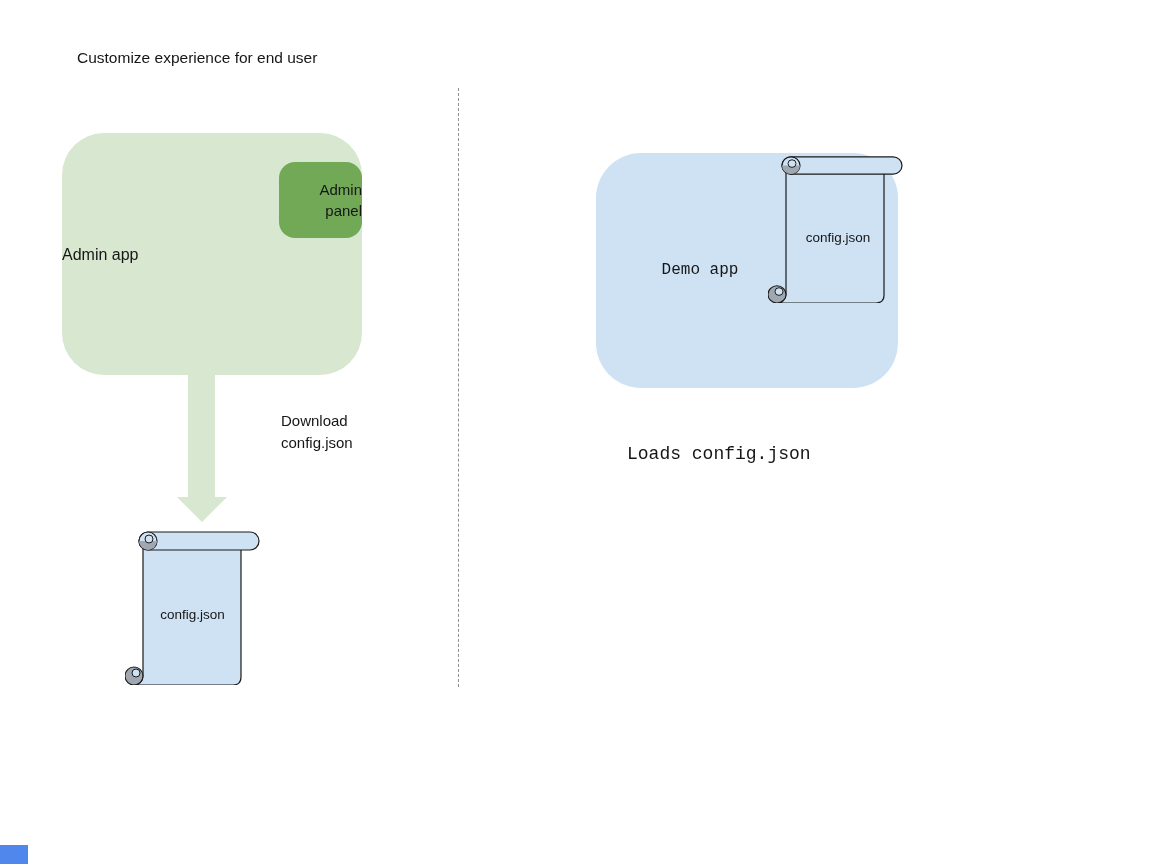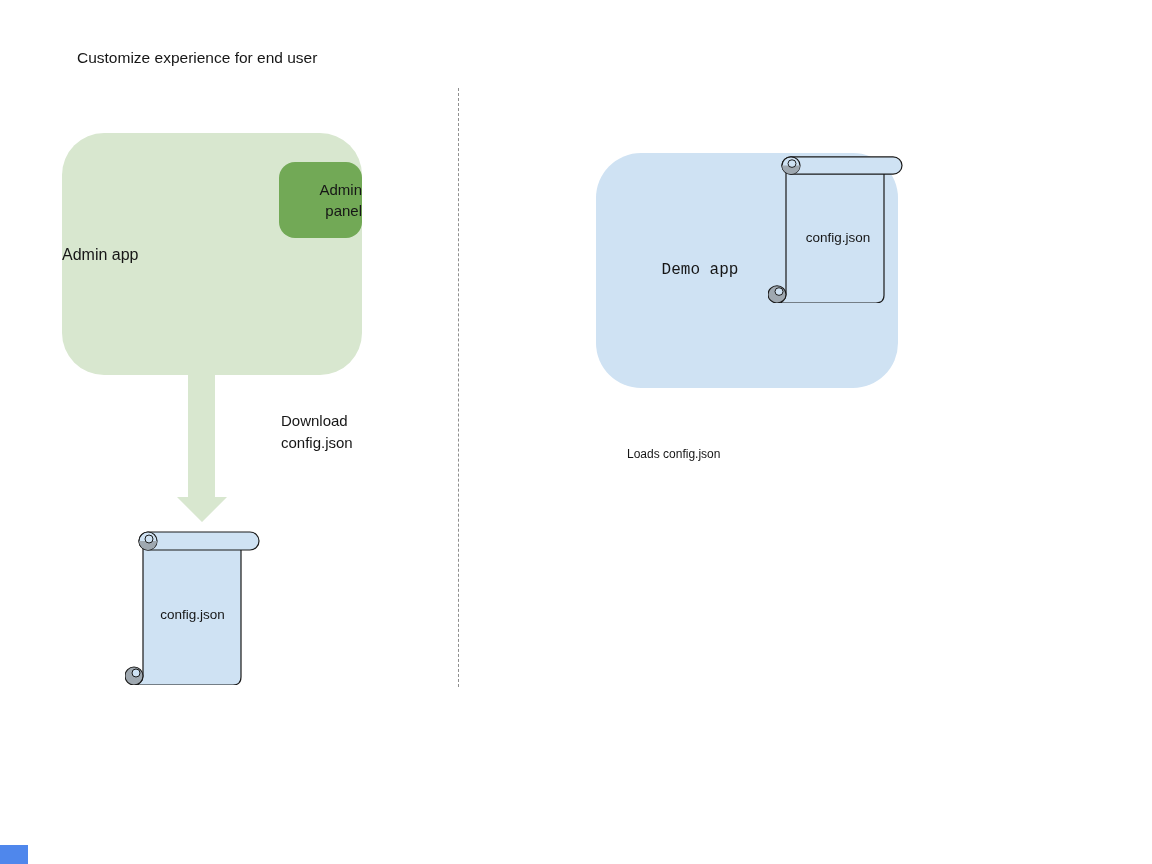--- a/index.html
+++ b/index.html
@@ -26,21 +26,21 @@
   .arrow-svg{left:177px;top:375px;}
   .download-label{left:249px;top:410px;font-size:15px;line-height:22px;margin-left:32px;}
   .divider{left:458px;top:88px;height:599px;width:0;border-left:1.5px dashed var(--divider-gray);}
   .demo-app{left:596px;top:153px;width:302px;height:235px;background:var(--light-blue);border-radius:45px;}
   .demo-app-label{left:640px;top:261px;width:120px;text-align:center;font-size:16px;line-height:19px;font-family:Liberation Mono, monospace;}
   .scroll-left{left:125px;top:530px;}
   .scroll-right{left:768px;top:155px;}
   .scroll-label{font-size:13.5px;line-height:17px;text-align:center;}
   .scroll-left-label{left:143px;top:606px;width:99px;}
   .scroll-right-label{left:788px;top:229px;width:100px;}
-  .loads-caption{left:627px;top:444px;font-size:12px;line-height:20px;white-space:nowrap;}
+  .loads-caption{left:627px;top:444px;font-size:18px;line-height:20px;white-space:nowrap;font-family:Liberation Mono, monospace;}
   .heading-left{left:77px;top:48px;}
   .heading-right{left:603px;top:48px;}
   .corner-square{left:0;top:845px;width:28px;height:19px;background:var(--corner-blue);}
   svg .paper{fill:var(--light-blue);stroke:var(--outline);stroke-width:1.2;}
   svg .curl-gray{fill:var(--curl-gray);stroke:var(--outline);stroke-width:1.1;}
   svg .curl-inner{fill:var(--light-blue);stroke:var(--outline);stroke-width:1;}
   svg .gray-half{fill:var(--curl-gray);stroke:none;}
   svg .arrow-shape{fill:var(--light-green);stroke:none;}
 </style>
 </head>

